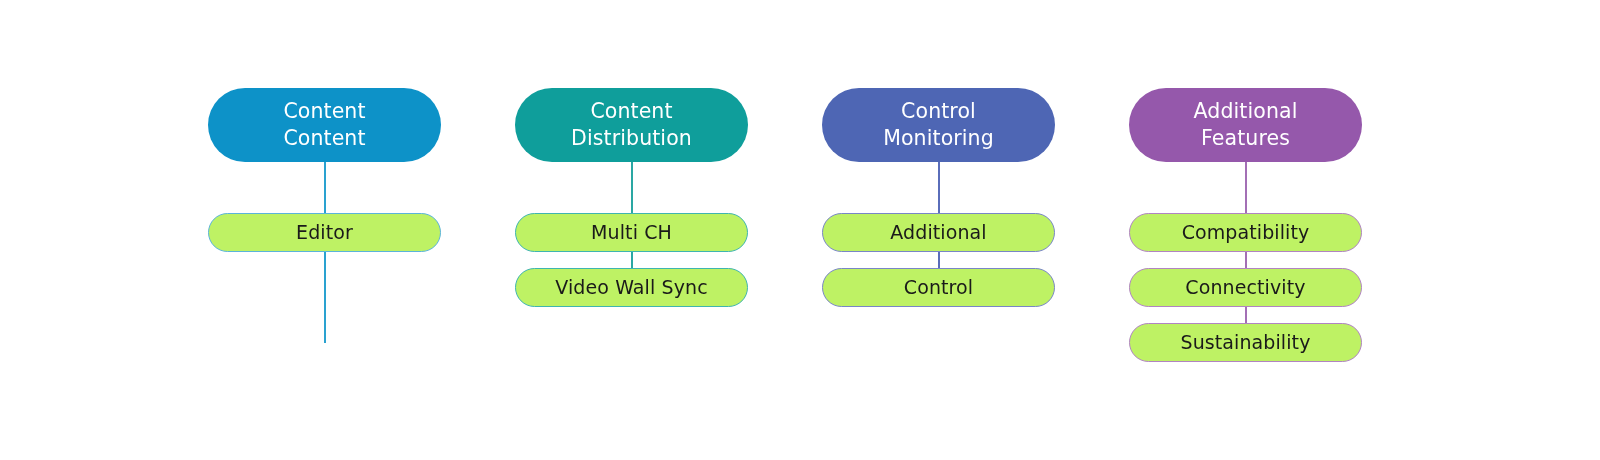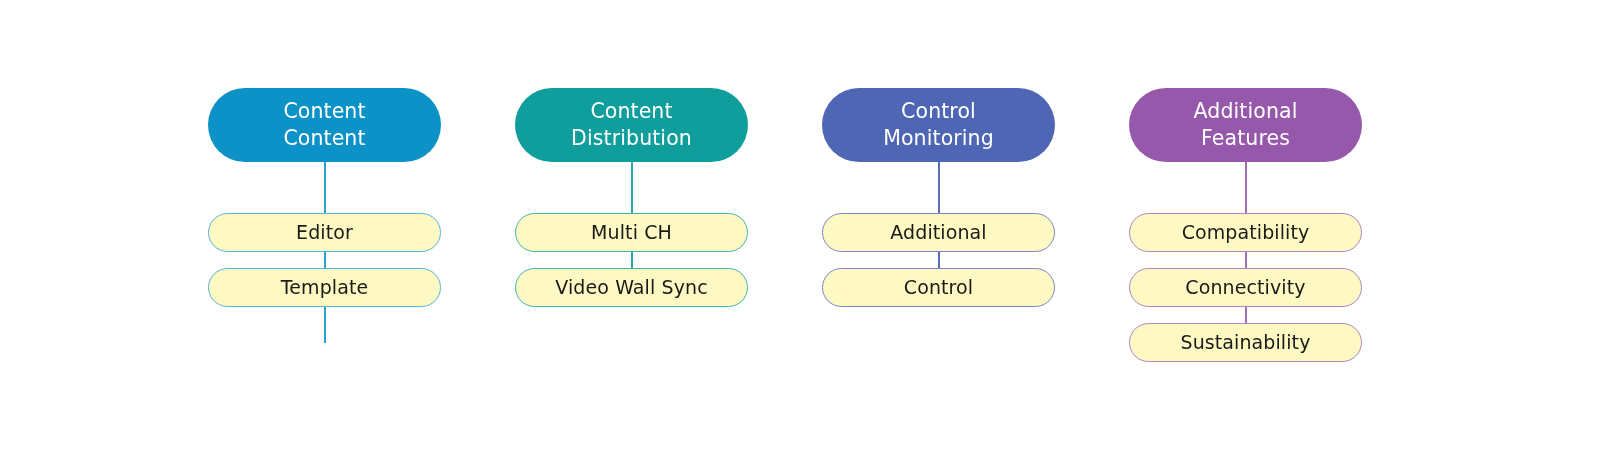--- a/index.html
+++ b/index.html
@@ -67,21 +67,21 @@
     position: relative;
     margin-top: 51px; 
     z-index: 1;
   }
   .child-pill {
     position: relative;
     width: 233px;
     height: 39px;
     border-radius: 20px;
     box-sizing: border-box;
-    background: #fef9c3;
+    background: #bef264;
     border: 1.6px solid #8ec9e4;
     display: flex;
     align-items: center;
     justify-content: center;
     text-align: center;
     color: #1a1a1a;
     font-size: 19px;
     line-height: 21px;
     font-weight: 400;
     letter-spacing: 0.1px;
@@ -100,23 +100,20 @@
       <div class="spine" style="height: 180.5px; background: rgb(42, 162, 208);"></div>
       <div class="header-pill" style="background: rgb(13, 146, 200);">
         <div>
           <span class="label-line">Content</span>
           <span class="label-line">Content</span>
         </div>
       </div>
       <div class="children">
         <div class="child-pill" style="border-color: rgb(91, 180, 219);">
           <span>Editor</span>
-        </div>
-        <div class="child-pill" style="border-color: rgb(91, 180, 219);">
-          <span>Template</span>
         </div>
       </div>
     </div>
     <div class="column" style="left: 515px;">
       <div class="spine" style="height: 125.5px; background: rgb(42, 167, 163);"></div>
       <div class="header-pill" style="background: rgb(15, 158, 155);">
         <div>
           <span class="label-line">Content</span>
           <span class="label-line">Distribution</span>
         </div>

